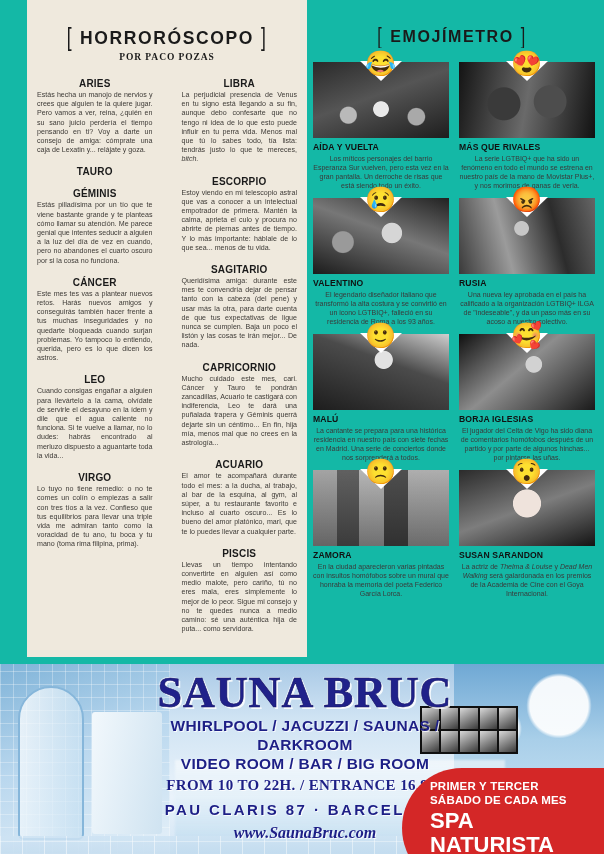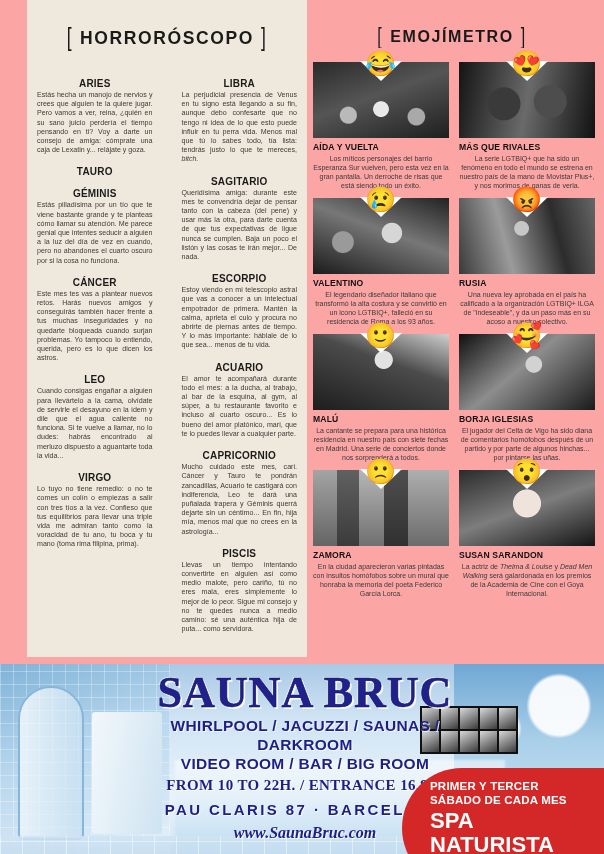--- a/index.html
+++ b/index.html
@@ -3,21 +3,21 @@
 <meta charset="utf-8">
 <title>Horroróscopo / Emojímetro</title>
 <style>
   html,body{margin:0;padding:0;}
   body{
     width:604px;height:854px;overflow:hidden;
     background:#ffffff;
     font-family:"Liberation Sans",sans-serif;
     position:relative;
   }
-  .page{position:relative;width:604px;height:854px;background:#fca5a5;}
+  .page{position:relative;width:604px;height:854px;background:#14b8a6;}
 
   
   .gold-tri{
     position:absolute;left:142px;top:0;width:0;height:0;
     border-left:19px solid transparent;
     border-right:19px solid transparent;
     border-top:19px solid #b8954f;
   }
 
   
@@ -237,20 +237,21 @@
 
 <div class="page">
 
   <div class="gold-tri"></div>
 
   <div class="cream-panel"></div>
 
   <div class="sec-head horo-head">
     <span class="brk">[</span><span>HORRORÓSCOPO</span><span class="brk">]</span>
   </div>
+  <div class="horo-sub">POR PACO POZAS</div>
 
   <div class="sec-head emoji-head">
     <span class="brk">[</span><span>EMOJÍMETRO</span><span class="brk">]</span>
   </div>
 
   <div class="horo-cols">
     <div class="horo-col">
       <div class="sign">
         <div class="sign-name">ARIES</div>
         <div class="sign-text">Estás hecha un manojo de nervios y crees que alguien te la quiere jugar. Pero vamos a ver, reina, ¿quién en su sano juicio perdería el tiempo pensando en ti? Voy a darte un consejo de amiga: cómprate una caja de Lexatin y... relájate y goza.</div>
@@ -275,34 +276,34 @@
         <div class="sign-text">Lo tuyo no tiene remedio: o no te comes un colín o empiezas a salir con tres tíos a la vez. Confieso que tus equilibrios para llevar una triple vida me admiran tanto como la voracidad de tu ano, tu boca y tu mano (toma rima filipina, prima).</div>
       </div>
     </div>
 
     <div class="horo-col">
       <div class="sign">
         <div class="sign-name">LIBRA</div>
         <div class="sign-text"><span>La perjudicial presencia de Venus en tu signo está llegando a su fin, aunque debo confesarte que no tengo ni idea de lo que esto puede influir en tu perra vida. Menos mal que tú lo sabes todo, tía lista: tendrás justo lo que te mereces, </span><i>bitch.</i></div>
       </div>
       <div class="sign">
+        <div class="sign-name">ESCORPIO</div>
+        <div class="sign-text">Estoy viendo en mi telescopio astral que vas a conocer a un intelectual empotrador de primera. Mantén la calma, aprieta el culo y procura no abrirte de piernas antes de tiempo. Y lo más importante: háblale de lo que sea... menos de tu vida.</div>
+      </div>
+      <div class="sign">
         <div class="sign-name">SAGITARIO</div>
         <div class="sign-text">Queridísima amiga: durante este mes te convendría dejar de pensar tanto con la cabeza (del pene) y usar más la otra, para darte cuenta de que tus expectativas de ligue nunca se cumplen. Baja un poco el listón y las cosas te irán mejor... De nada.</div>
       </div>
       <div class="sign">
-        <div class="sign-name">ESCORPIO</div>
-        <div class="sign-text">Estoy viendo en mi telescopio astral que vas a conocer a un intelectual empotrador de primera. Mantén la calma, aprieta el culo y procura no abrirte de piernas antes de tiempo. Y lo más importante: háblale de lo que sea... menos de tu vida.</div>
+        <div class="sign-name">CAPRICORNIO</div>
+        <div class="sign-text">Mucho cuidado este mes, cari. Cáncer y Tauro te pondrán zancadillas, Acuario te castigará con indiferencia, Leo te dará una puñalada trapera y Géminis querrá dejarte sin un céntimo... En fin, hija mía, menos mal que no crees en la astrología...</div>
       </div>
       <div class="sign">
         <div class="sign-name">ACUARIO</div>
         <div class="sign-text">El amor te acompañará durante todo el mes: a la ducha, al trabajo, al bar de la esquina, al gym, al súper, a tu restaurante favorito e incluso al cuarto oscuro... Es lo bueno del amor platónico, mari, que te lo puedes llevar a cualquier parte.</div>
-      </div>
-      <div class="sign">
-        <div class="sign-name">CAPRICORNIO</div>
-        <div class="sign-text">Mucho cuidado este mes, cari. Cáncer y Tauro te pondrán zancadillas, Acuario te castigará con indiferencia, Leo te dará una puñalada trapera y Géminis querrá dejarte sin un céntimo... En fin, hija mía, menos mal que no crees en la astrología...</div>
       </div>
       <div class="sign">
         <div class="sign-name">PISCIS</div>
         <div class="sign-text">Llevas un tiempo intentando convertirte en alguien así como medio malote, pero cariño, tú no eres mala, eres simplemente lo mejor de lo peor. Sigue mi consejo y no te quedes nunca a medio camino: sé una auténtica hija de puta... como servidora.</div>
       </div>
     </div>
   </div>
 
   <div class="emoji-grid">
 

